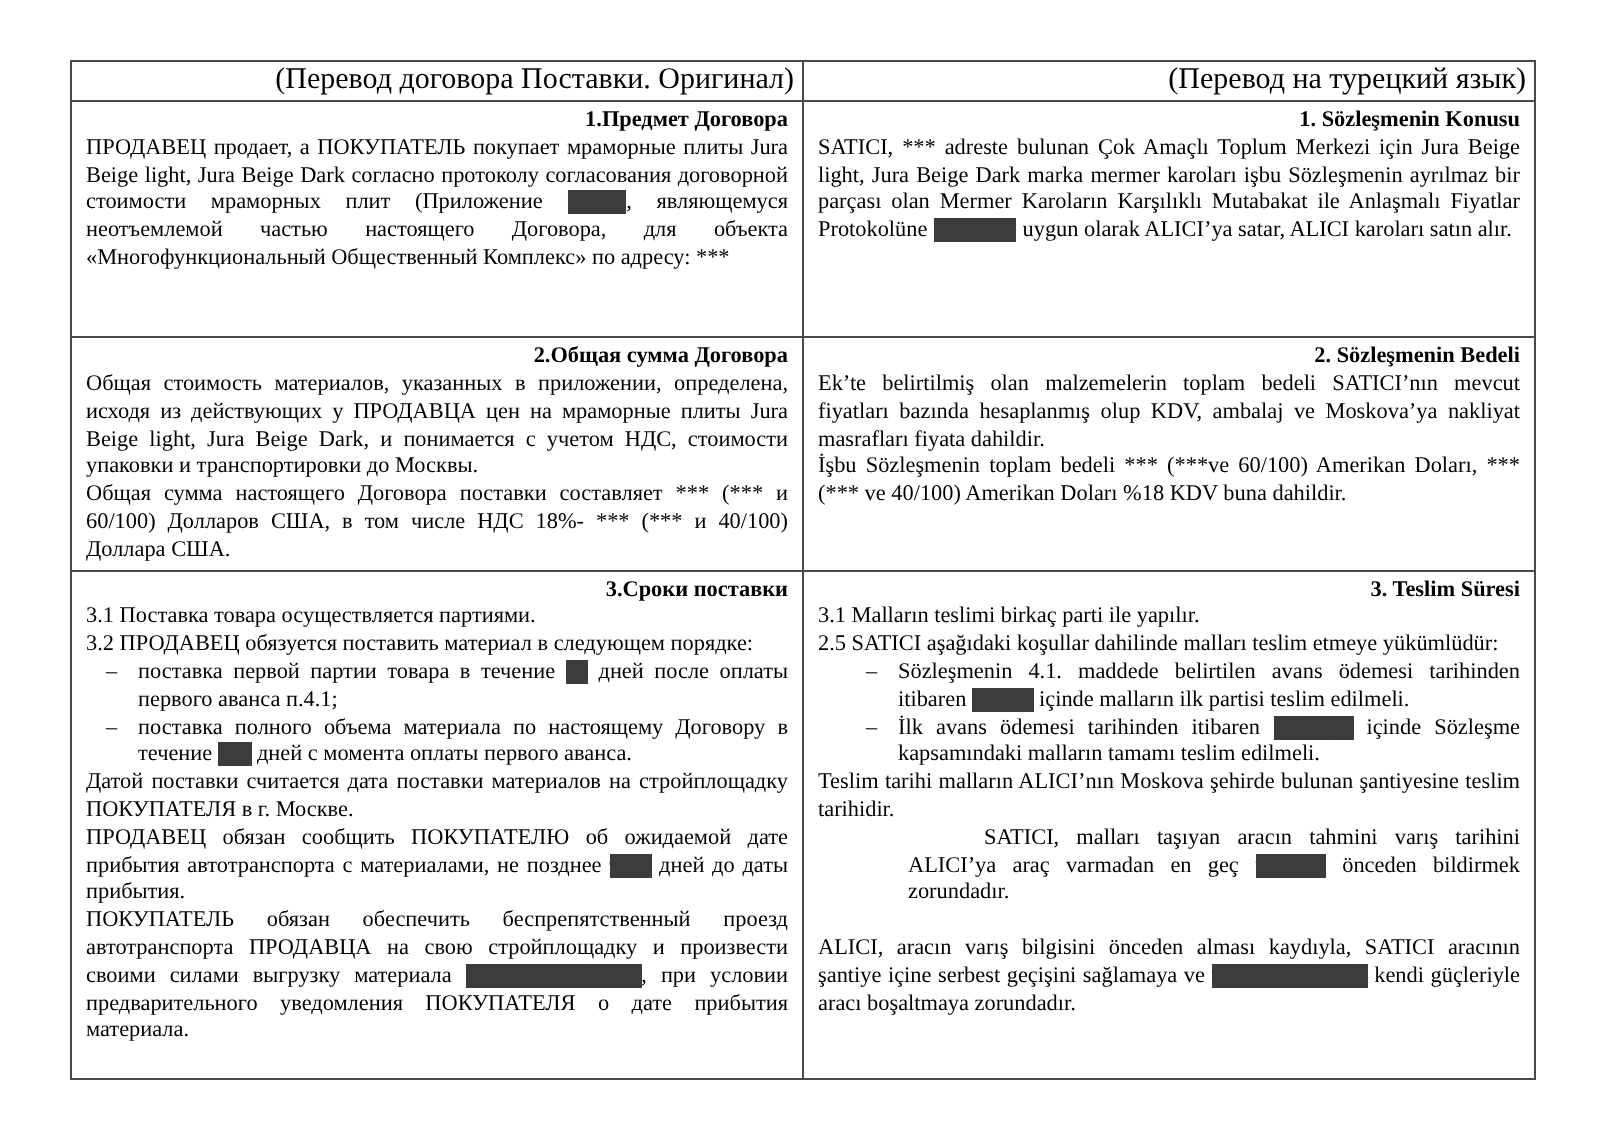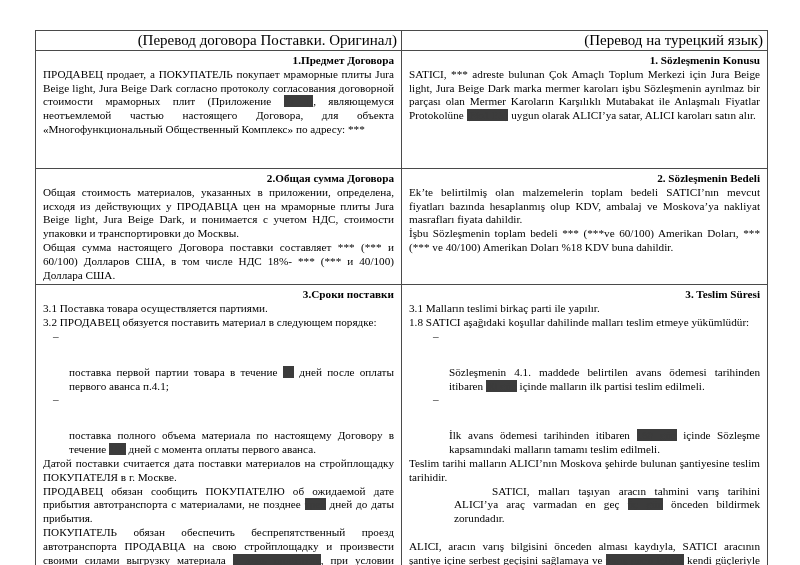--- a/index.html
+++ b/index.html
@@ -26,21 +26,21 @@
     text-align: right; padding: 2px 4px; line-height: 14px;
   }
   td.cell { padding: 3px 7px 2px 7px; font-size: 11.2px; line-height: 13.8px; }
   tbody tr:nth-child(1) { height: 118px; }
   tbody tr:nth-child(2) { height: 94px; }
   tbody tr:nth-child(3) { height: 254px; }
   .para { text-align: justify; }
   .title { font-weight: bold; text-align: right; }
   .dash { display: flex; padding-left: 10px; }
   .dash .marker { flex: 0 0 16px; }
-  .dash .txt { flex: 1; text-align: justify; margin-top: 36px; }
+  .dash .txt { flex: 1; text-align: justify; }
   .dash.r { padding-left: 24px; }
   .indent { text-indent: 38px; margin-left: 45px; }
   .spacer { height: 13.8px; }
   .hl { background: var(--hl, #3c3c3c); color: var(--hl, #3c3c3c); }
 </style>
 </head>
 <body style="background: rgb(255, 255, 255); color: rgb(0, 0, 0);">
 
 <div class="page">
   <table class="contract-table">
@@ -90,21 +90,21 @@
               <span class="marker">–</span>
               <span class="txt">поставка полного объема материала по настоящему Договору в течение <span class="hl">180</span> дней с момента оплаты первого аванса.</span>
             </div>
             <div class="para body">Датой поставки считается дата поставки материалов на стройплощадку ПОКУПАТЕЛЯ в г. Москве.</div>
             <div class="para body">ПРОДАВЕЦ обязан сообщить ПОКУПАТЕЛЮ об ожидаемой дате прибытия автотранспорта с материалами, не позднее <span class="hl">трех</span> дней до даты прибытия.</div>
             <div class="para body">ПОКУПАТЕЛЬ обязан обеспечить беспрепятственный проезд автотранспорта ПРОДАВЦА на свою стройплощадку и произвести своими силами выгрузку материала <span class="hl">в день прибытия</span>, при условии предварительного уведомления ПОКУПАТЕЛЯ о дате прибытия материала.</div>
           </td>
           <td class="cell">
             <div class="para title">3. Teslim Süresi</div>
             <div class="para body">3.1  Malların teslimi birkaç parti ile yapılır.</div>
-            <div class="para body">1.8  SATICI aşağıdaki koşullar dahilinde malları teslim etmeye yükümlüdür:</div>
+            <div class="para body">2.5  SATICI aşağıdaki koşullar dahilinde malları teslim etmeye yükümlüdür:</div>
             <div class="para dash r">
               <span class="marker">–</span>
               <span class="txt">Sözleşmenin 4.1. maddede belirtilen avans ödemesi tarihinden itibaren <span class="hl">40 gün</span> içinde malların ilk partisi teslim edilmeli.</span>
             </div>
             <div class="para dash r">
               <span class="marker">–</span>
               <span class="txt">İlk avans ödemesi tarihinden itibaren <span class="hl">180 gün</span> içinde Sözleşme kapsamındaki malların tamamı teslim edilmeli.</span>
             </div>
             <div class="para body">Teslim tarihi malların ALICI’nın Moskova şehirde bulunan şantiyesine teslim tarihidir.</div>
             <div class="para body indent">SATICI, malları taşıyan aracın tahmini varış tarihini ALICI’ya araç varmadan en geç <span class="hl">üç gün</span> önceden bildirmek zorundadır.</div>

